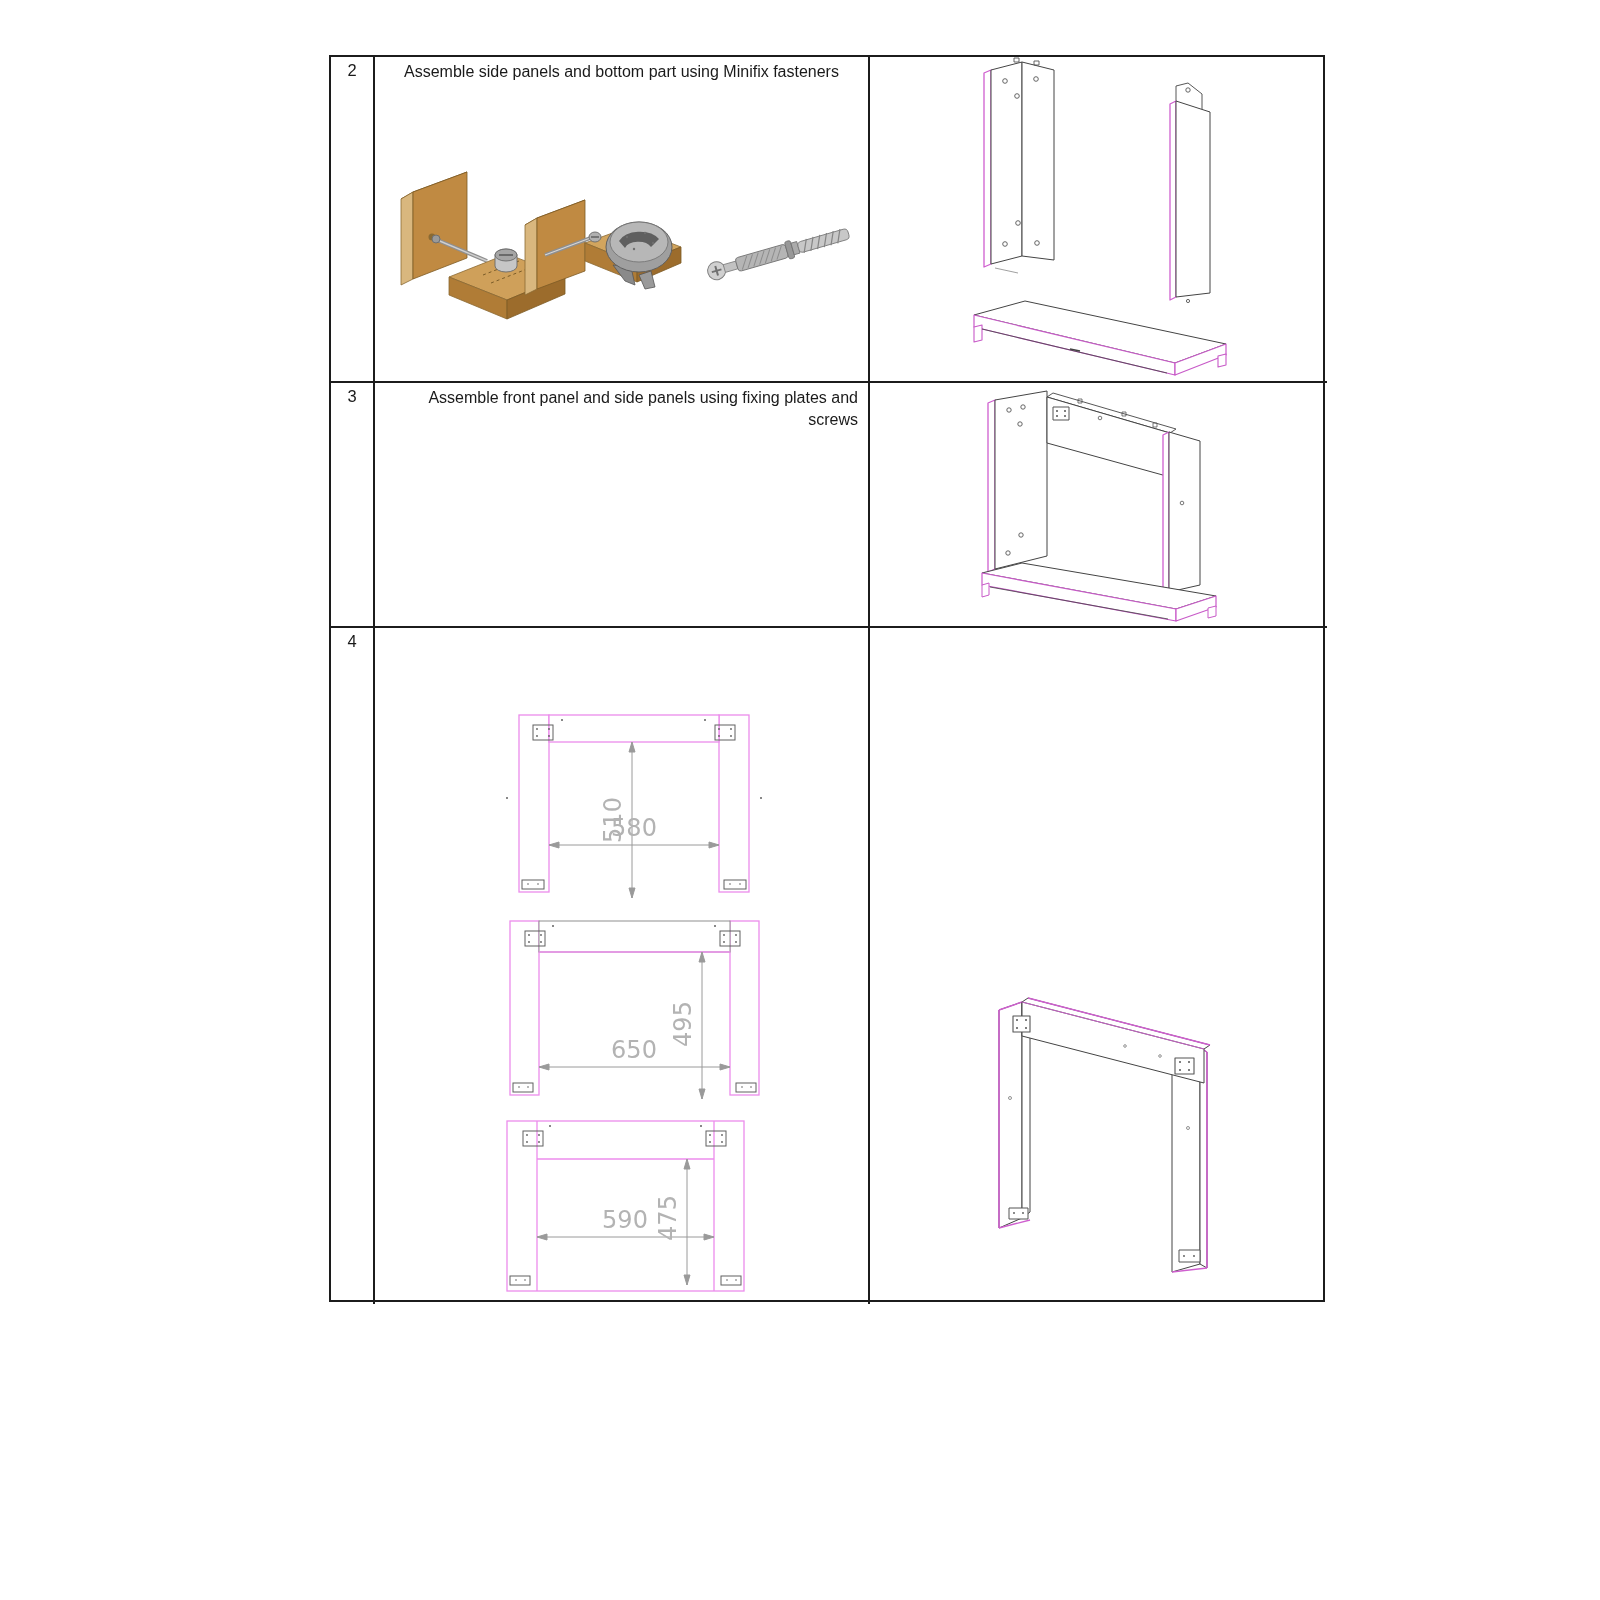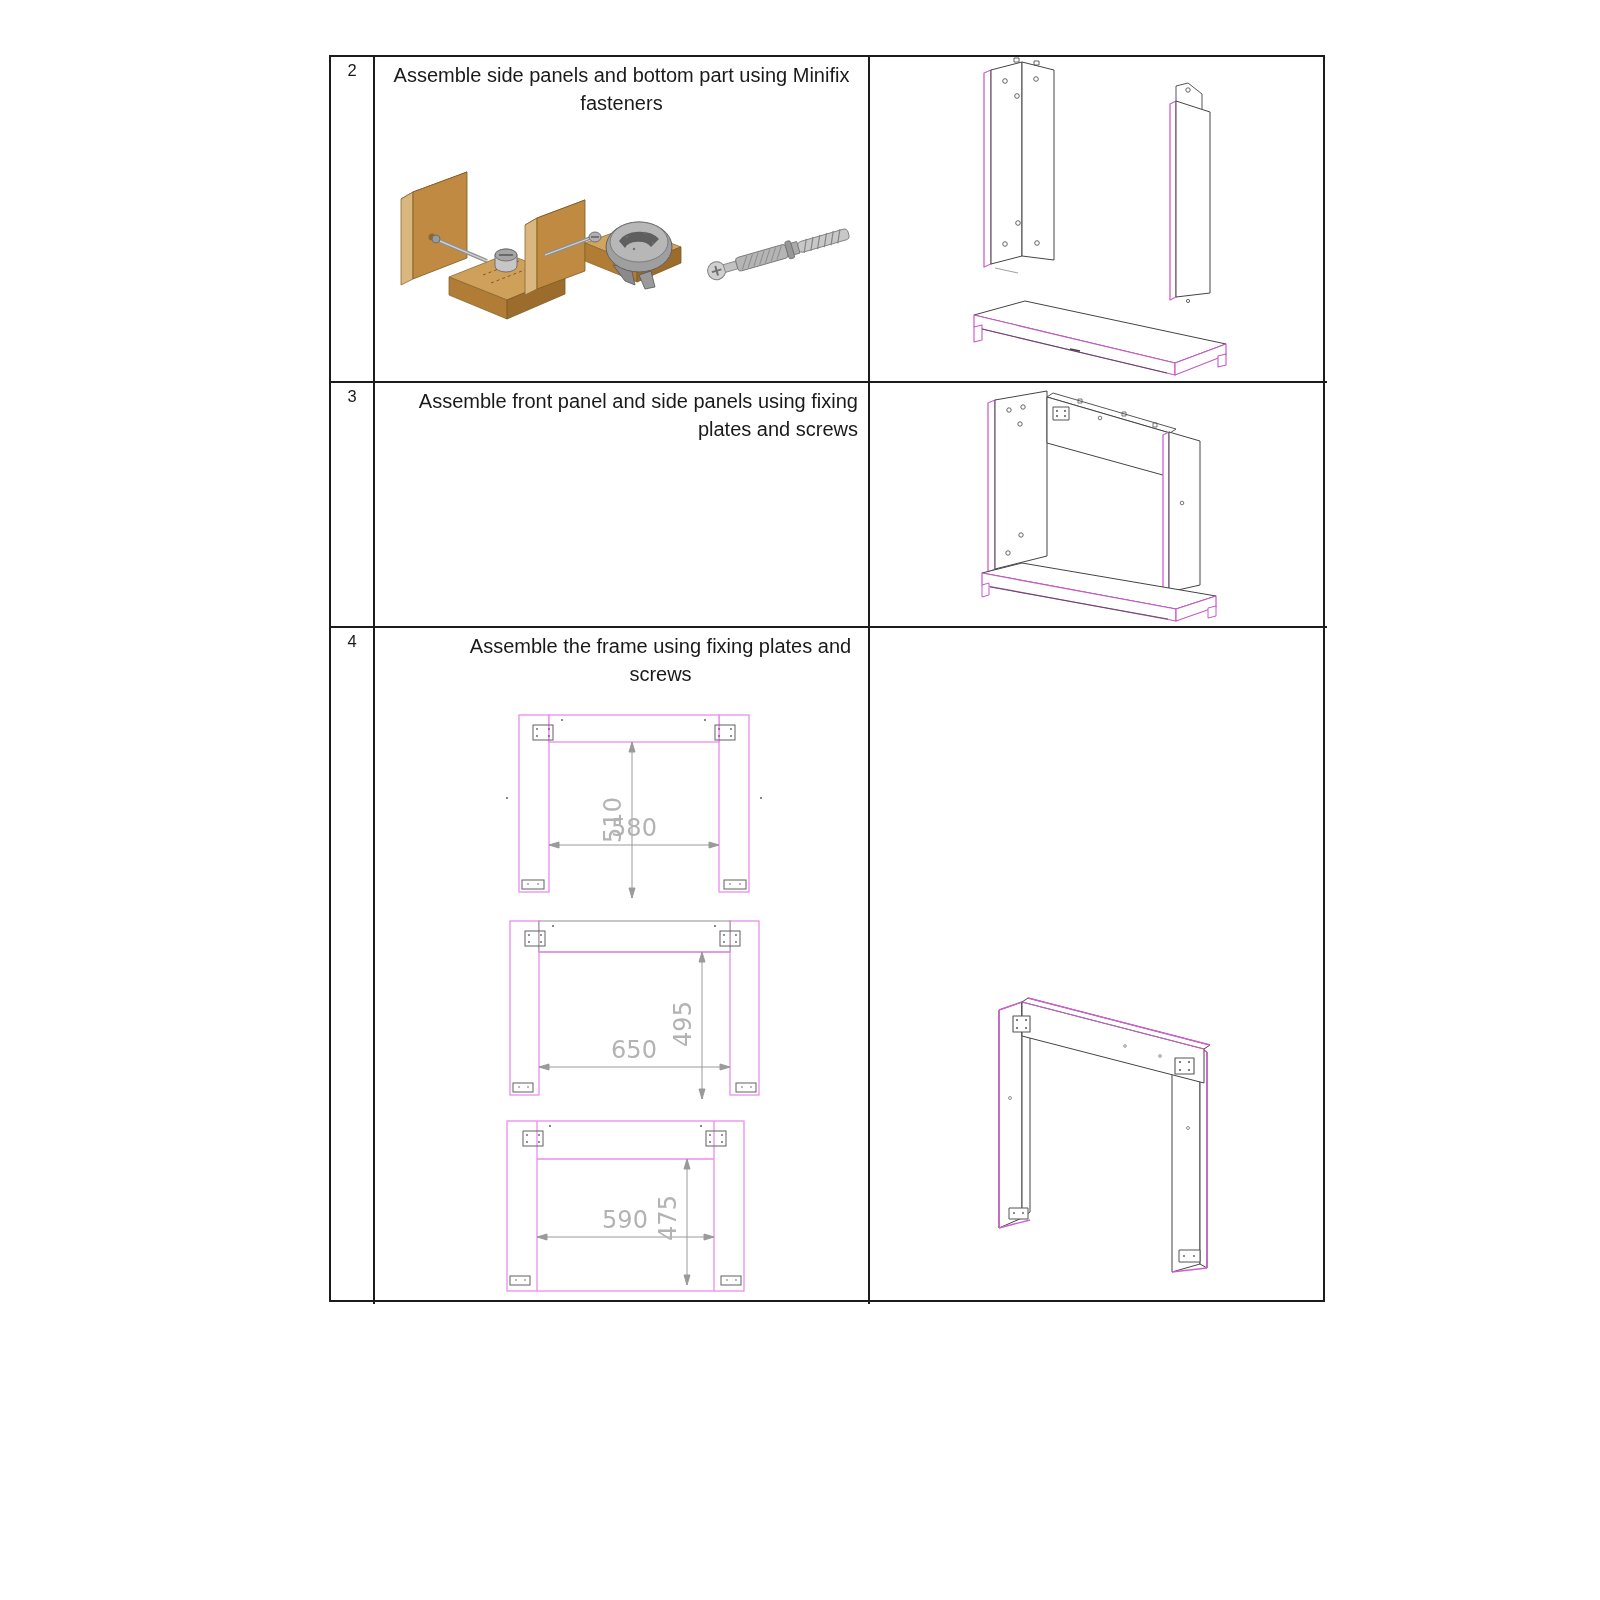--- a/index.html
+++ b/index.html
@@ -7,21 +7,21 @@
        font-family:"Liberation Sans",sans-serif;color:#1a1a1a;}
   .tbl{position:absolute;left:329px;top:55px;width:996px;height:1247px;
        display:grid;grid-template-columns:44px 495px 457px;
        grid-template-rows:326px 245px 676px;
        border:2px solid #1c1c1c;box-sizing:border-box;}
   .cell{position:relative;border-right:2px solid #1c1c1c;border-bottom:2px solid #1c1c1c;
         box-sizing:border-box;overflow:hidden;}
   .cell.lastcol{border-right:none;}
   .cell.lastrow{border-bottom:none;}
   .stepnum{font-size:16.5px;text-align:center;padding-top:4px;}
-  .instr{font-size:20px;line-height:1.4;text-align:center;padding-top:4px;}
+  .instr{font-size:16px;line-height:1.4;text-align:center;padding-top:4px;}
   .instr2{padding-left:4px;padding-right:4px;}
   .instr4{padding-left:88px;padding-right:10px;}
   svg{position:absolute;display:block;}
   svg text{font-family:"DejaVu Sans",sans-serif;}
   .dimtxt{fill:#b3b3b3;font-size:24px;}
 </style>
 </head>
 <body>
 
 <div class="tbl">
@@ -189,21 +189,20 @@
         <line x1="120" y1="204" x2="298" y2="236" stroke="#444444" stroke-width="0.8"></line>
       </g>
     </svg>
   </div>
 
   <div class="cell lastrow">
     <div class="stepnum">4</div>
   </div>
 
   <div class="cell lastrow">
-    <div class="instr instr4">Assemble the frame using fixing plates and screws</div>
 
     <svg style="left:0;top:0;" width="493" height="672" viewBox="0 0 493 672">
 
       <g fill="#ffffff">
         <rect x="144" y="87" width="30" height="177" stroke="#ec8cec" stroke-width="1.3"></rect>
         <rect x="344" y="87" width="30" height="177" stroke="#ec8cec" stroke-width="1.3"></rect>
         <rect x="174" y="87" width="170" height="27" stroke="#ec8cec" stroke-width="1.3"></rect>
         <rect x="158" y="97" width="20" height="15" fill="none" stroke="#606060" stroke-width="1"></rect>
         <rect x="340" y="97" width="20" height="15" fill="none" stroke="#606060" stroke-width="1"></rect>
         <g fill="#606060">

